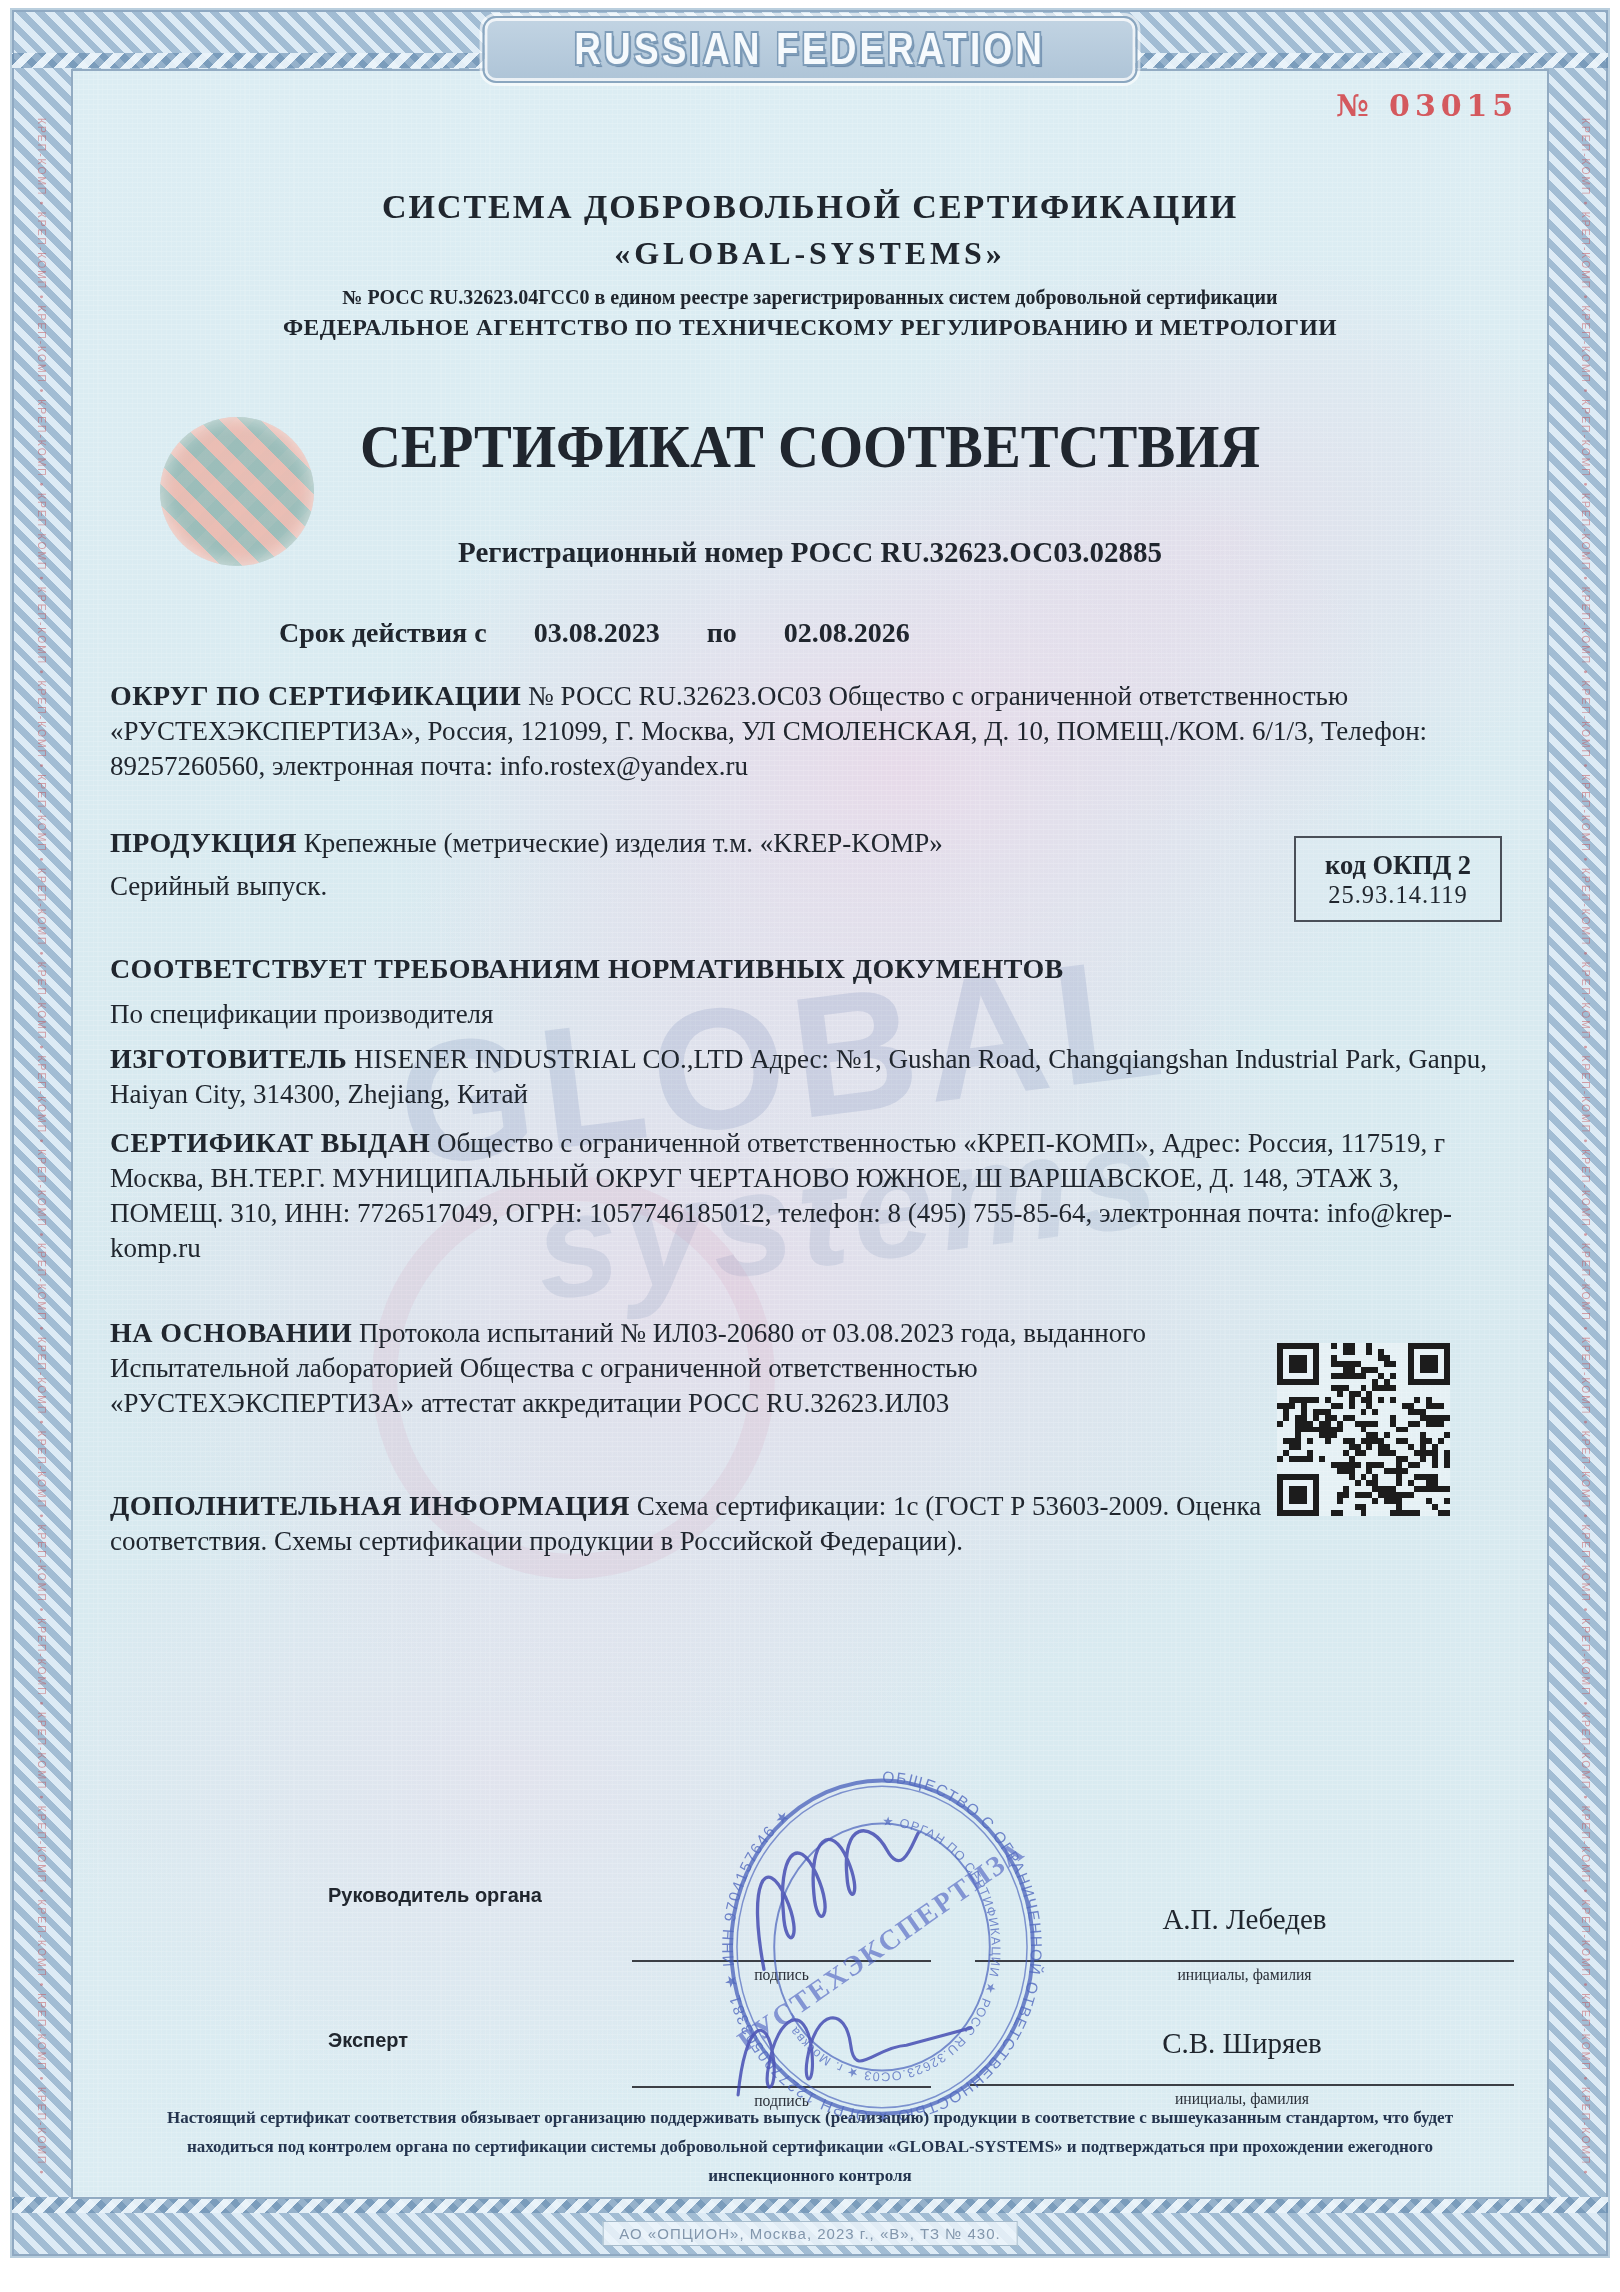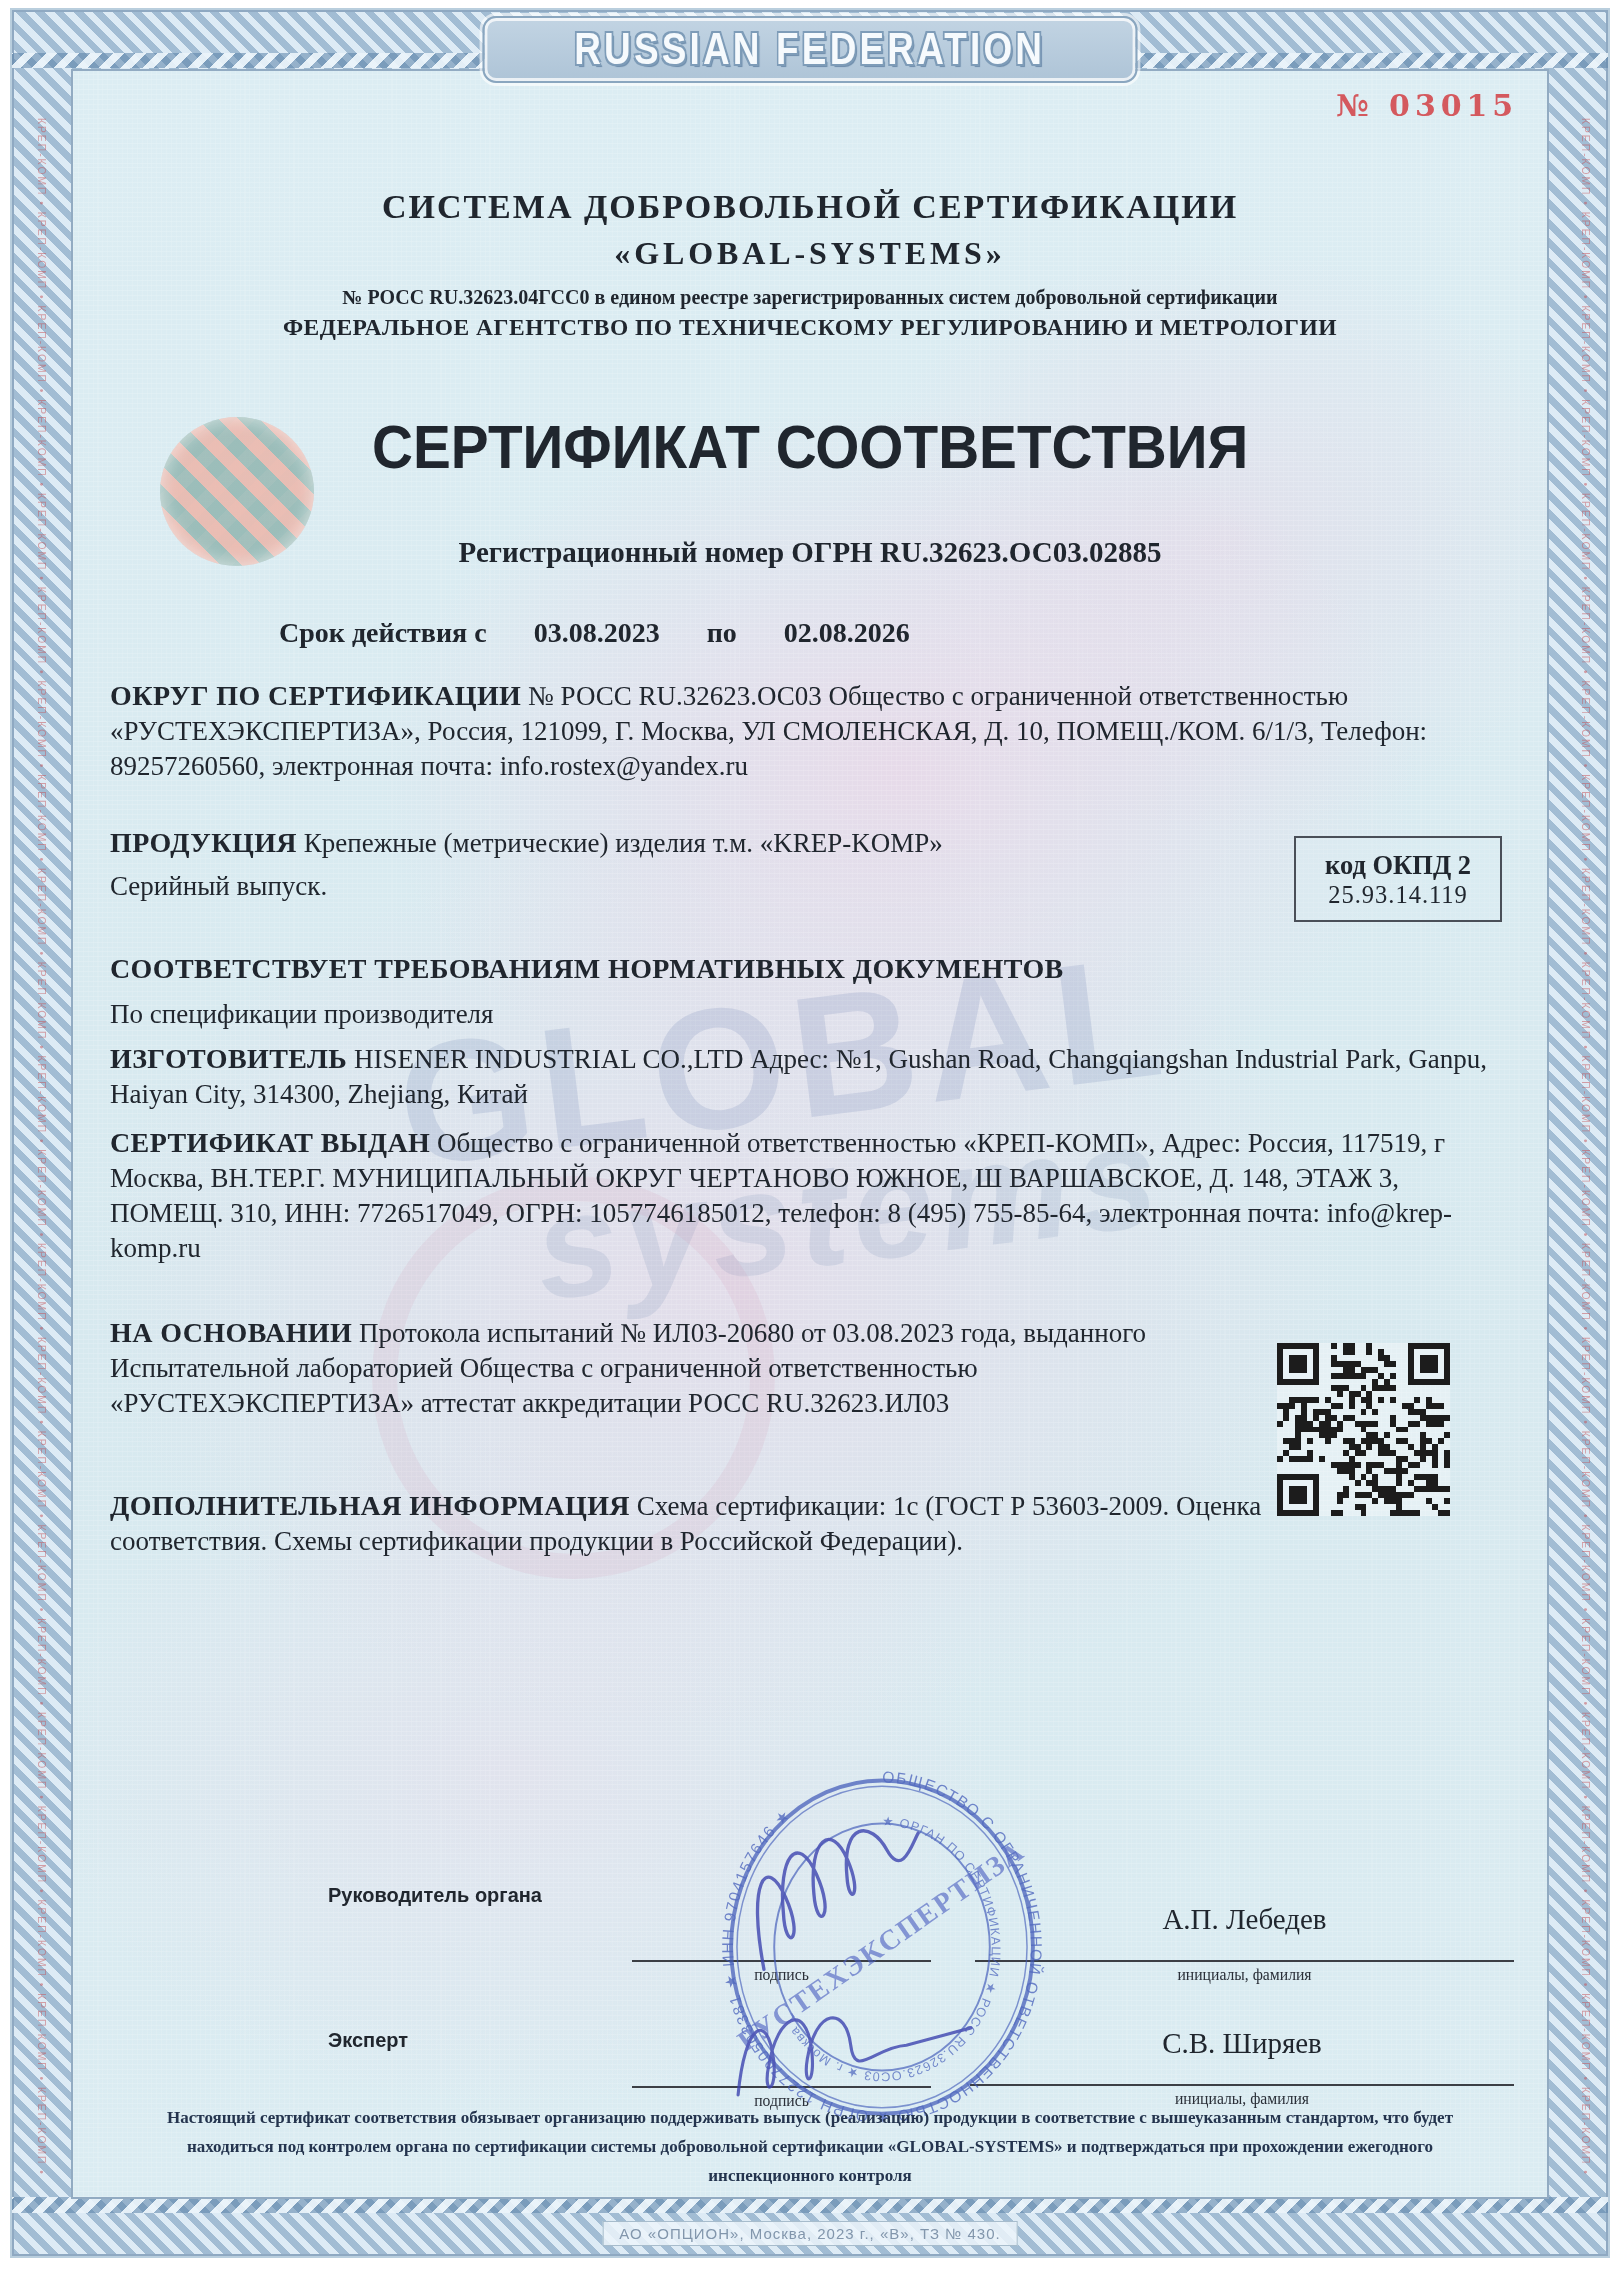--- a/index.html
+++ b/index.html
@@ -43,21 +43,21 @@
     text-shadow:-2px -2px 0 #7e9cb8, 2px -2px 0 #7e9cb8, -2px 2px 0 #7e9cb8, 2px 2px 0 #7e9cb8, 2.9px 2.9px 1px #6d8cab;}
   .cert-number{right:102px;top:88px;font-family:"DejaVu Serif",serif;font-size:30px;font-weight:bold;
     color:#d4595e;letter-spacing:4.9px;}
 
   
   .c{left:0;right:0;text-align:center;}
   .sys-title{top:188px;font-size:34px;font-weight:bold;letter-spacing:2px;}
   .sys-name{top:235px;font-size:32px;font-weight:bold;letter-spacing:3.9px;}
   .registry{top:286px;font-size:20px;font-weight:bold;}
   .agency{top:314px;font-size:23.5px;font-weight:bold;letter-spacing:0.5px;}
-  .main-title{top:412px;font-family:Liberation Sans, sans-serif;font-weight:bold;font-size:61px;
+  .main-title{top:412px;font-family:Liberation Serif, serif;font-weight:bold;font-size:61px;
     letter-spacing:0;}
   .main-title span{display:inline-block;transform:scaleX(.93);}
   .reg-num{top:536px;font-size:29px;font-weight:600;}
   .validity{top:617px;left:279px;display:flex;gap:47px;font-size:28px;font-weight:600;}
 
   
   .hologram{left:160px;top:417px;width:154px;height:149px;border-radius:50%;opacity:.9;
     background:
       repeating-linear-gradient(45deg, rgba(236,183,172,.95) 0 14.7px, rgba(148,184,179,.9) 14.7px 29px),
       repeating-linear-gradient(-45deg, rgba(244,210,200,.75) 0 14.7px, rgba(118,160,157,.55) 14.7px 29px);
@@ -150,21 +150,21 @@
   <div class="abs c sys-title">СИСТЕМА ДОБРОВОЛЬНОЙ СЕРТИФИКАЦИИ</div>
   <div class="abs c registry">№ РОСС RU.32623.04ГСС0 в едином реестре зарегистрированных систем добровольной сертификации</div>
   <div class="abs c agency">ФЕДЕРАЛЬНОЕ АГЕНТСТВО ПО ТЕХНИЧЕСКОМУ РЕГУЛИРОВАНИЮ И МЕТРОЛОГИИ</div>
 
   <div class="abs c main-title">
     <span>СЕРТИФИКАТ СООТВЕТСТВИЯ</span>
   </div>
 
   <div class="abs hologram"></div>
 
-  <div class="abs c reg-num">Регистрационный номер ОГРН RU.32623.ОС03.02885</div>
+  <div class="abs c reg-num">Регистрационный номер РОСС RU.32623.ОС03.02885</div>
 
   <div class="abs validity">
     <span>Срок действия с</span>
     <span>03.08.2023</span>
     <span>по</span>
     <span>02.08.2026</span>
   </div>
 
   <div class="abs para p-org">
     <b>ОКРУГ ПО СЕРТИФИКАЦИИ</b>

